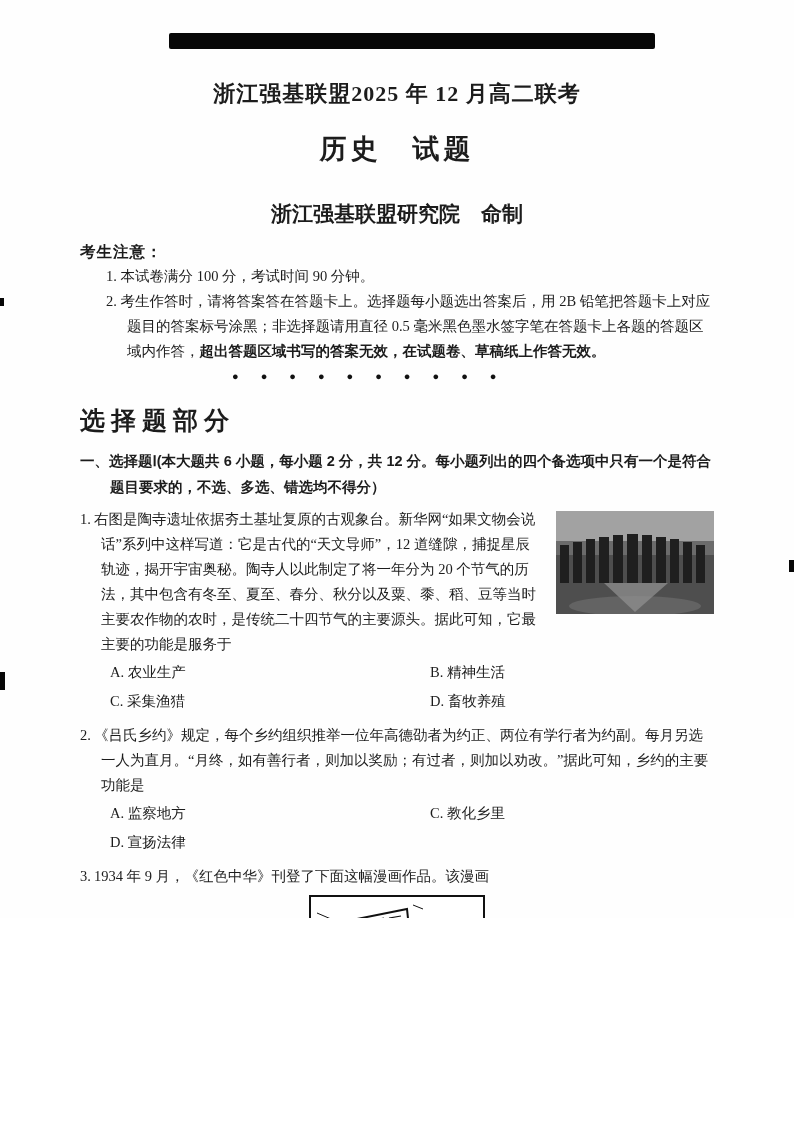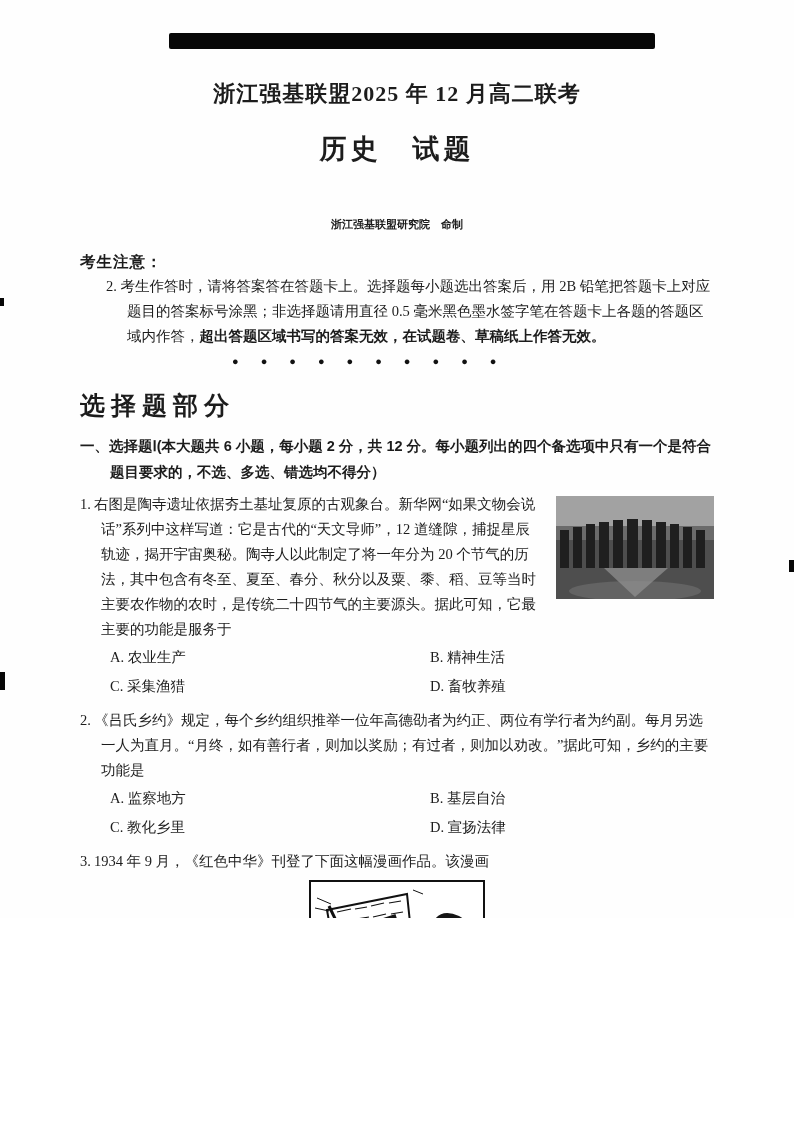--- a/index.html
+++ b/index.html
@@ -39,23 +39,23 @@
   }
   .subject-title {
     margin: 24px 0 0 0;
     text-align: center;
     font-size: 27px;
     font-weight: bold;
     letter-spacing: 4px;
     line-height: 34px;
   }
   .issuer {
-    margin-top: 46px;
-    text-align: center;
-    font-size: 11px;
+    margin-top: 36px;
+    text-align: center;
+    font-size: 21px;
     font-weight: bold;
   }
   .notice { margin-top: 12px; }
   .notice-title {
     font-weight: bold;
     font-size: 15.5px;
     font-family: "Liberation Sans", sans-serif;
     letter-spacing: 1px;
   }
   .notice-item {
@@ -135,20 +135,23 @@
   <div class="artifact edge-r2"></div>
 
   <div class="content">
 
     <h1 class="header-title">浙江强基联盟2025 年 12 月高二联考</h1>
     <h2 class="subject-title">历史　试题</h2>
     <div class="issuer">浙江强基联盟研究院　命制</div>
 
     <div class="notice">
       <div class="notice-title">考生注意：</div>
+      <div class="notice-item">
+        <span>1. 本试卷满分 100 分，考试时间 90 分钟。</span>
+      </div>
       <div class="notice-item">
         <span>2. 考生作答时，请将答案答在答题卡上。选择题每小题选出答案后，用 2B 铅笔把答题卡上对应题目的答案标号涂黑；非选择题请用直径 0.5 毫米黑色墨水签字笔在答题卡上各题的答题区域内作答，</span><span class="warn-bold">超出答题区域书写的答案无效，在试题卷、草稿纸上作答无效。</span>
       </div>
       <div class="dots">●　　●　　●　　●　　●　　●　　●　　●　　●　　●</div>
     </div>
 
     <div class="section-title">选择题部分</div>
     <div class="section-intro">一、选择题Ⅰ(本大题共 6 小题，每小题 2 分，共 12 分。每小题列出的四个备选项中只有一个是符合题目要求的，不选、多选、错选均不得分）</div>
 
     <div class="question clearfix">
@@ -185,21 +188,20 @@
         <div class="option">D. 畜牧养殖</div>
       </div>
     </div>
 
     <div class="question">
       <div class="q-text">
         <span class="q-num">2.</span><span>《吕氏乡约》规定，每个乡约组织推举一位年高德劭者为约正、两位有学行者为约副。每月另选一人为直月。“月终，如有善行者，则加以奖励；有过者，则加以劝改。”据此可知，乡约的主要功能是</span>
       </div>
       <div class="options">
         <div class="option">A. 监察地方</div>
-        <div class="option">B. 基层自治</div>
         <div class="option">C. 教化乡里</div>
         <div class="option">D. 宣扬法律</div>
       </div>
     </div>
 
     <div class="question">
       <div class="q-text">
         <span class="q-num">3.</span><span>1934 年 9 月，《红色中华》刊登了下面这幅漫画作品。该漫画</span>
       </div>
       <div class="cartoon-wrap">

